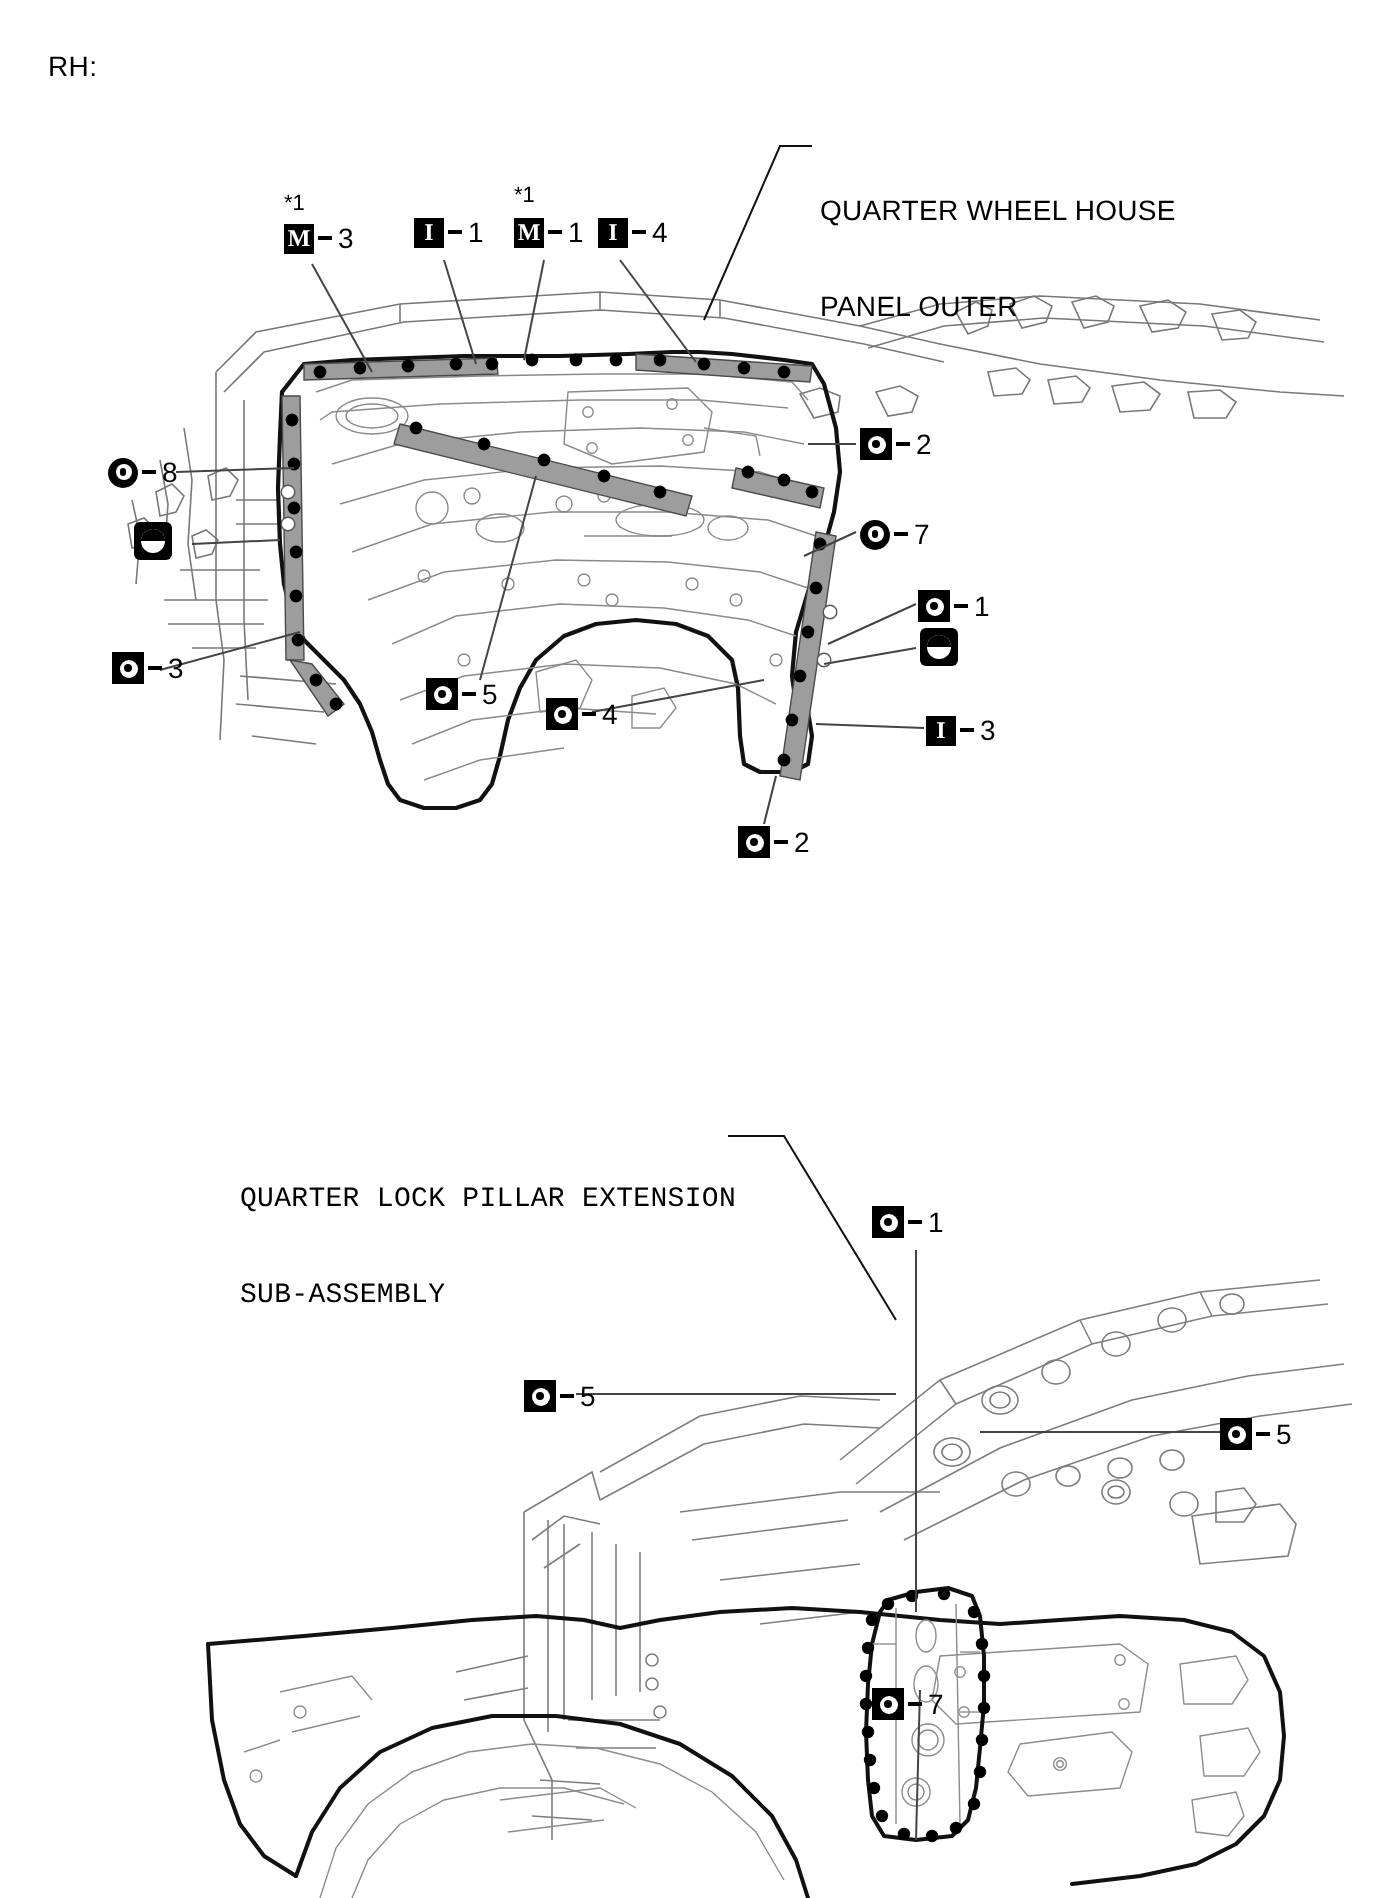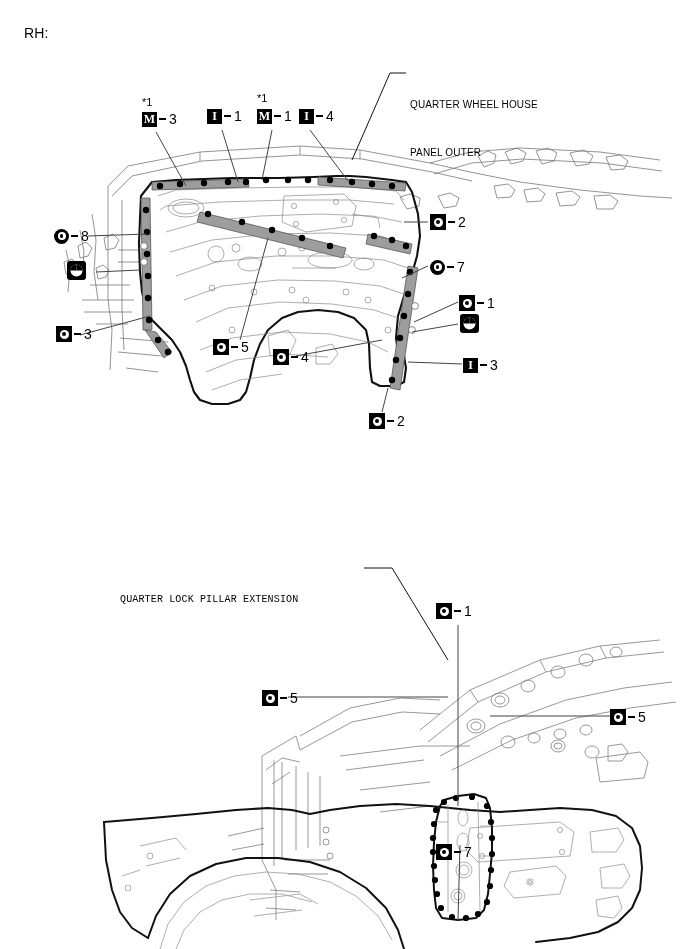--- a/index.html
+++ b/index.html
@@ -16,21 +16,21 @@
 
   
   .hdr{
     position:absolute;
     font-size:14px;
     letter-spacing:.2px;
     white-space:pre;
   }
   .caption{
     position:absolute;
-    font-size:10px;
+    font-size:14px;
     line-height:16px;
     letter-spacing:.15px;
     white-space:pre;
   }
 
   
   .callout{
     position:absolute;
     display:flex;
     align-items:center;
@@ -496,20 +496,21 @@
         <i>
           <b></b>
         </i>
       </span>
     <span class="dash"></span>
     <span class="num">2</span>
   </div>
 
   <div class="caption" style="left:120px;top:560px;font-family:Liberation Mono, monospace;">
     <div>QUARTER LOCK PILLAR EXTENSION</div>
+    <div>SUB-ASSEMBLY</div>
   </div>
 
   <svg class="art" style="left:0;top:560px;" width="688" height="389" viewBox="0 0 688 389">
     <defs>
       <style>
         .bt{fill:none;stroke:#7d7d7d;stroke-width:.8;}
         .bt2{fill:none;stroke:#8c8c8c;stroke-width:.7;}
         .bh{fill:none;stroke:#111;stroke-width:2;stroke-linejoin:round;stroke-linecap:round;}
         .bspot{fill:#000;}
       </style>

